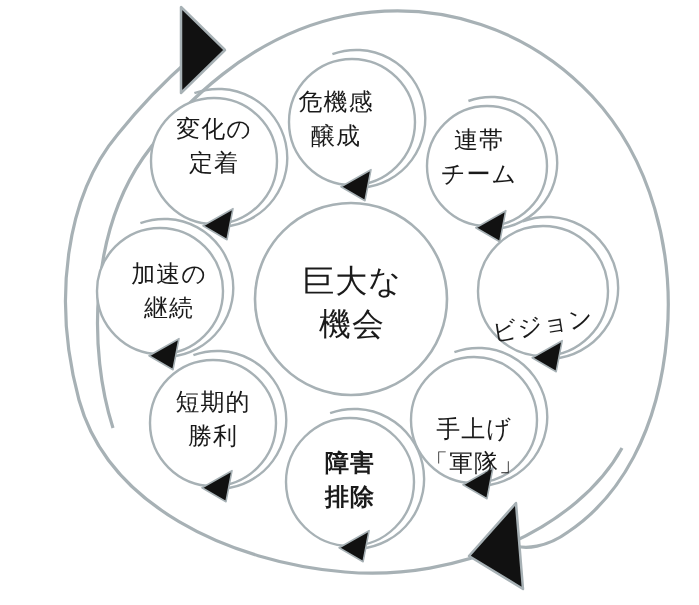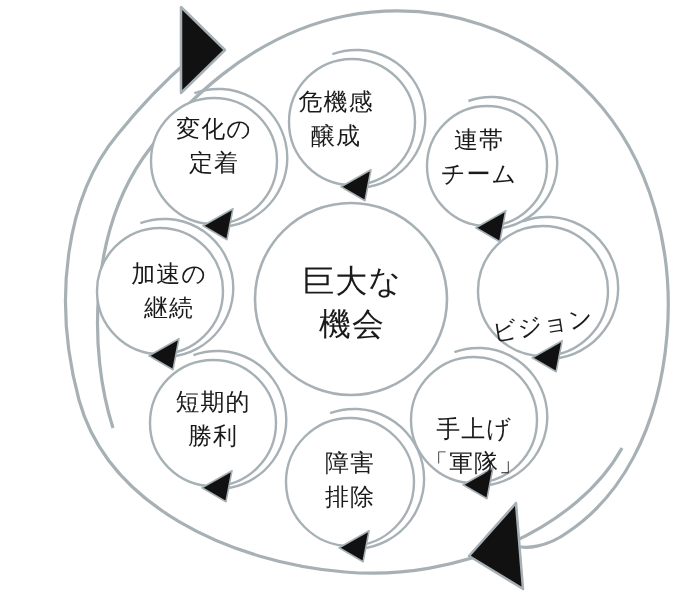--- a/index.html
+++ b/index.html
@@ -92,21 +92,21 @@
   <div class="node-label center-label" style="left:352px;top:303px;">巨大な
 機会</div>
   <div id="labels-layer">
       <div class="node-label" style="left: 336px; top: 119px;">危機感
 醸成</div>
       <div class="node-label" style="left: 479px; top: 157px;">連帯
 チーム</div>
       <div class="node-label" style="left: 543px; top: 325px; transform: translate(-50%, -50%) rotate(-9deg);">ビジョン</div>
       <div class="node-label" style="left: 474px; top: 418px; margin-top: 28px;">手上げ
 「軍隊」</div>
-      <div class="node-label" style="left: 350px; top: 480px;">障害
+      <div class="node-label" style="left: 350px; top: 480px; font-weight: bold;">障害
 排除</div>
       <div class="node-label" style="left: 213px; top: 421px; font-family: Liberation Mono, monospace;">短期的
 勝利</div>
       <div class="node-label" style="left: 169px; top: 291px;">加速の
 継続</div>
       <div class="node-label" style="left: 214px; top: 146px;">変化の
 定着</div>
     </div>
 </div>
 

